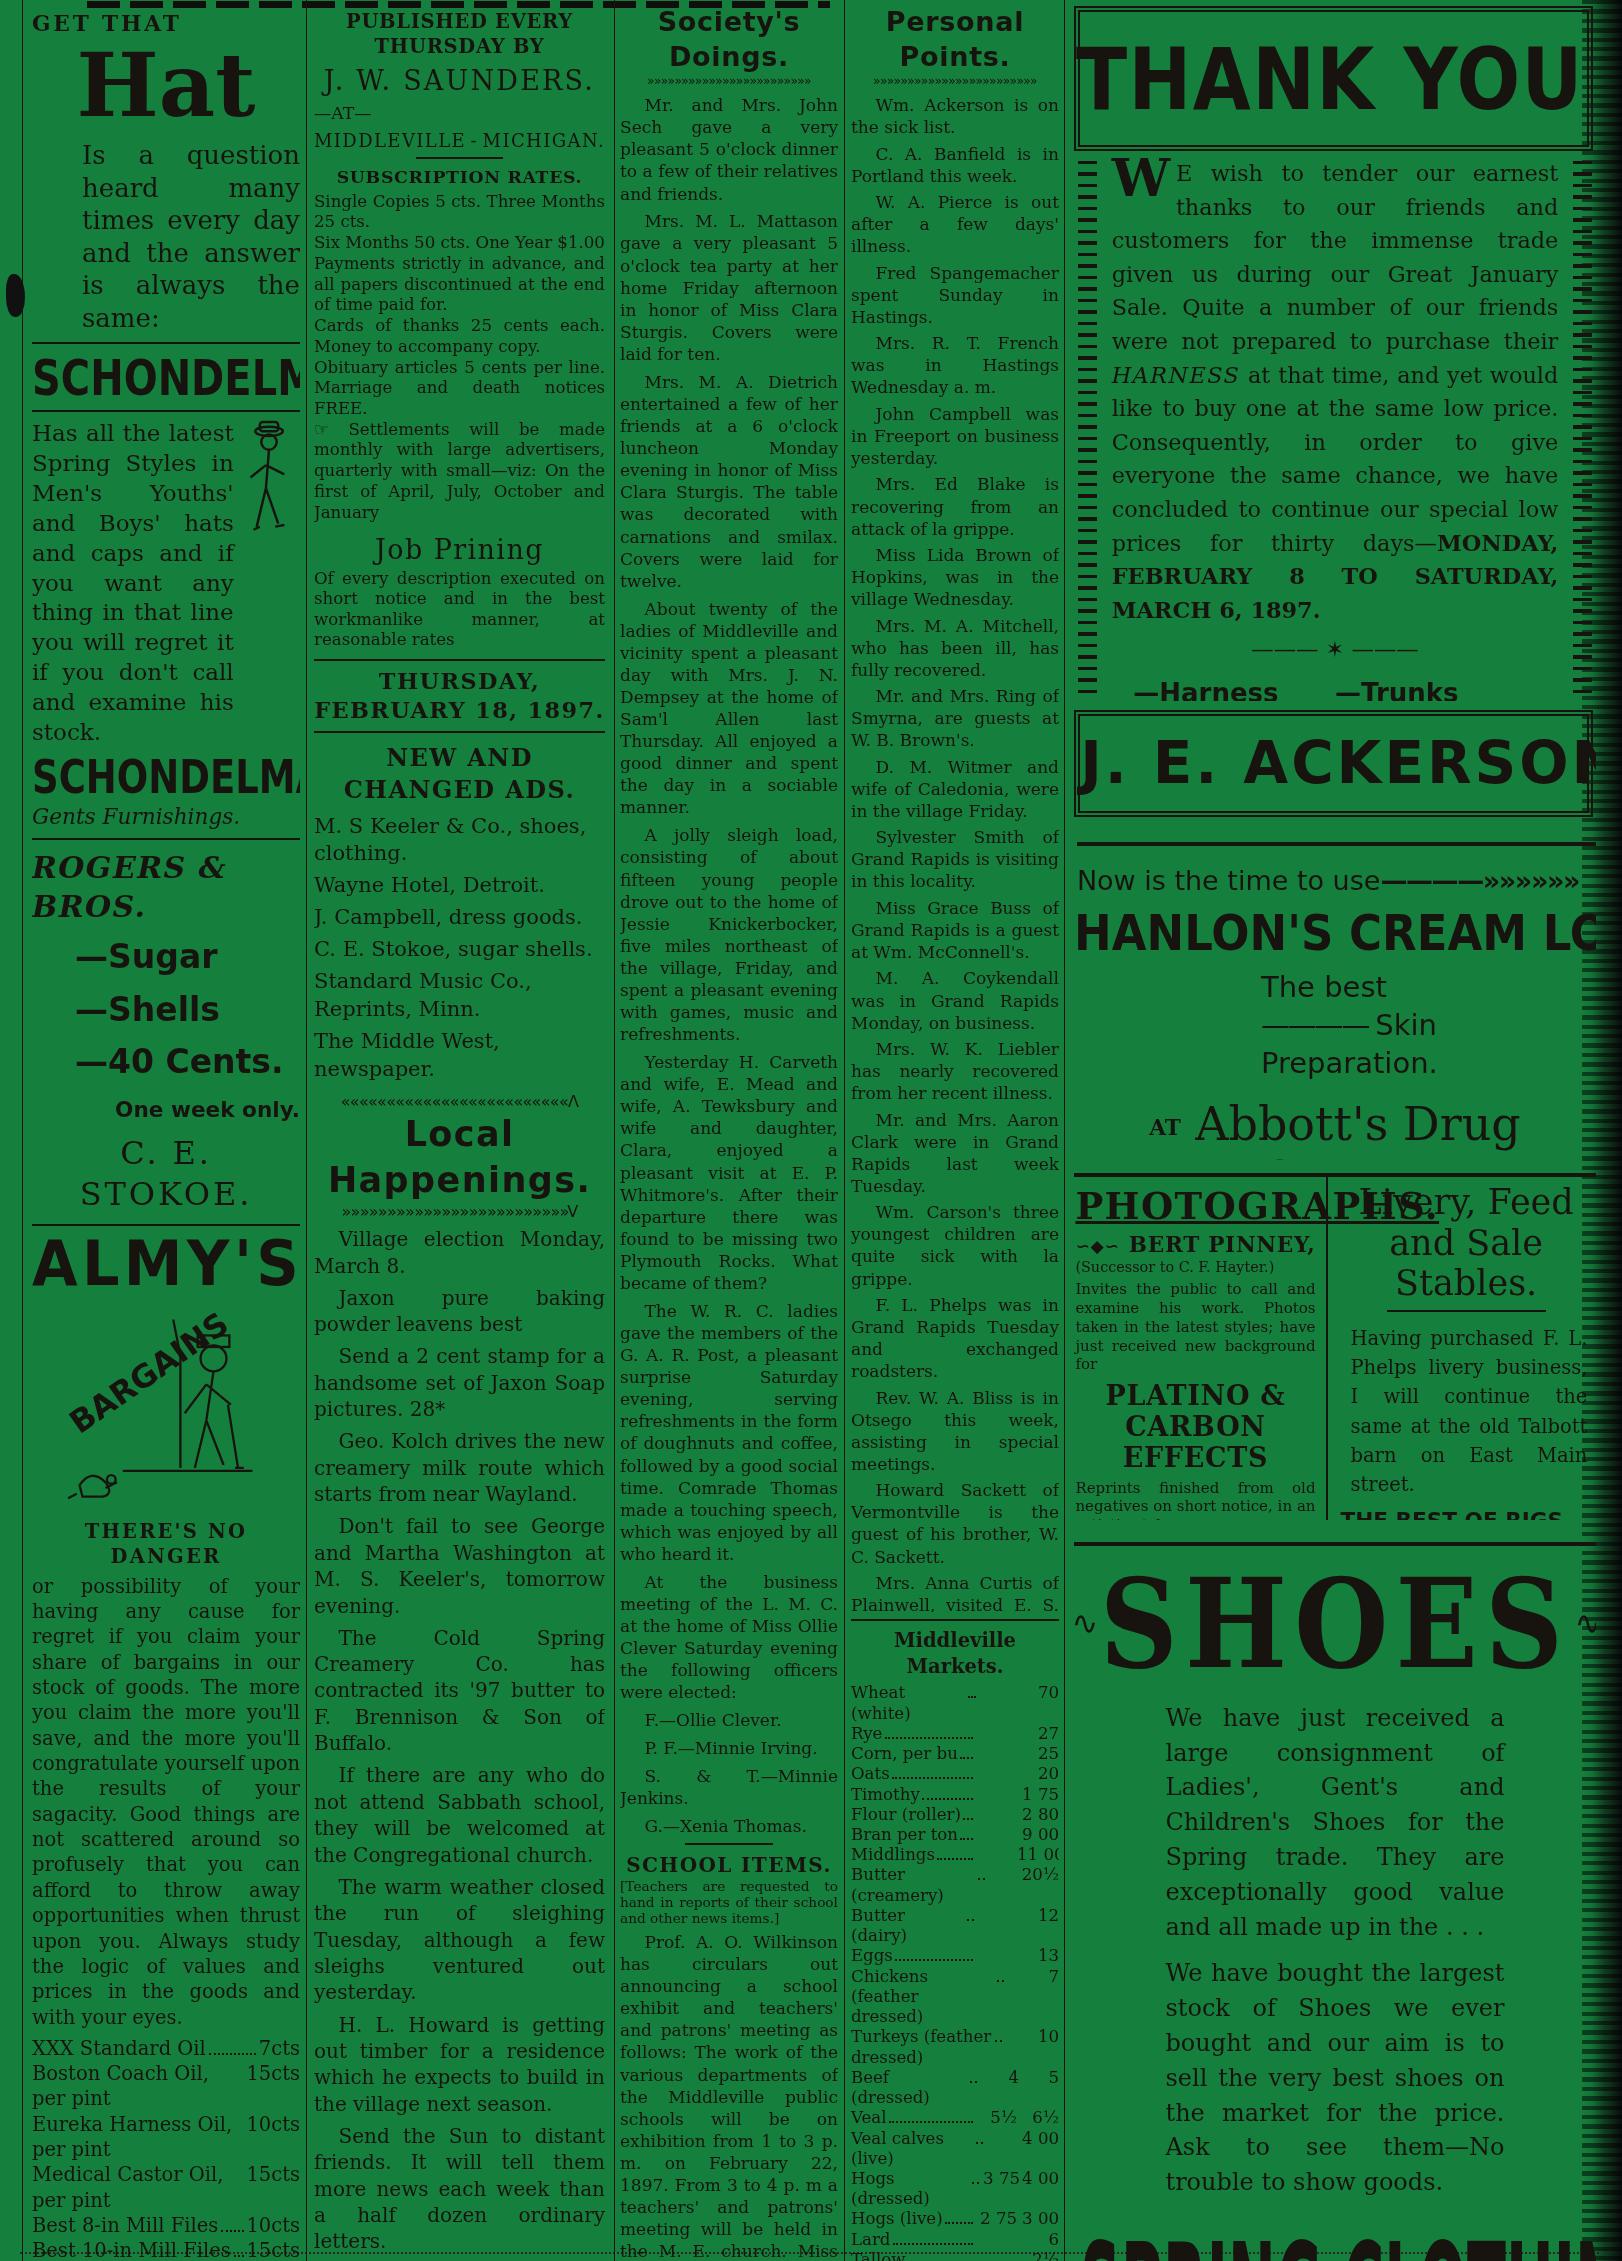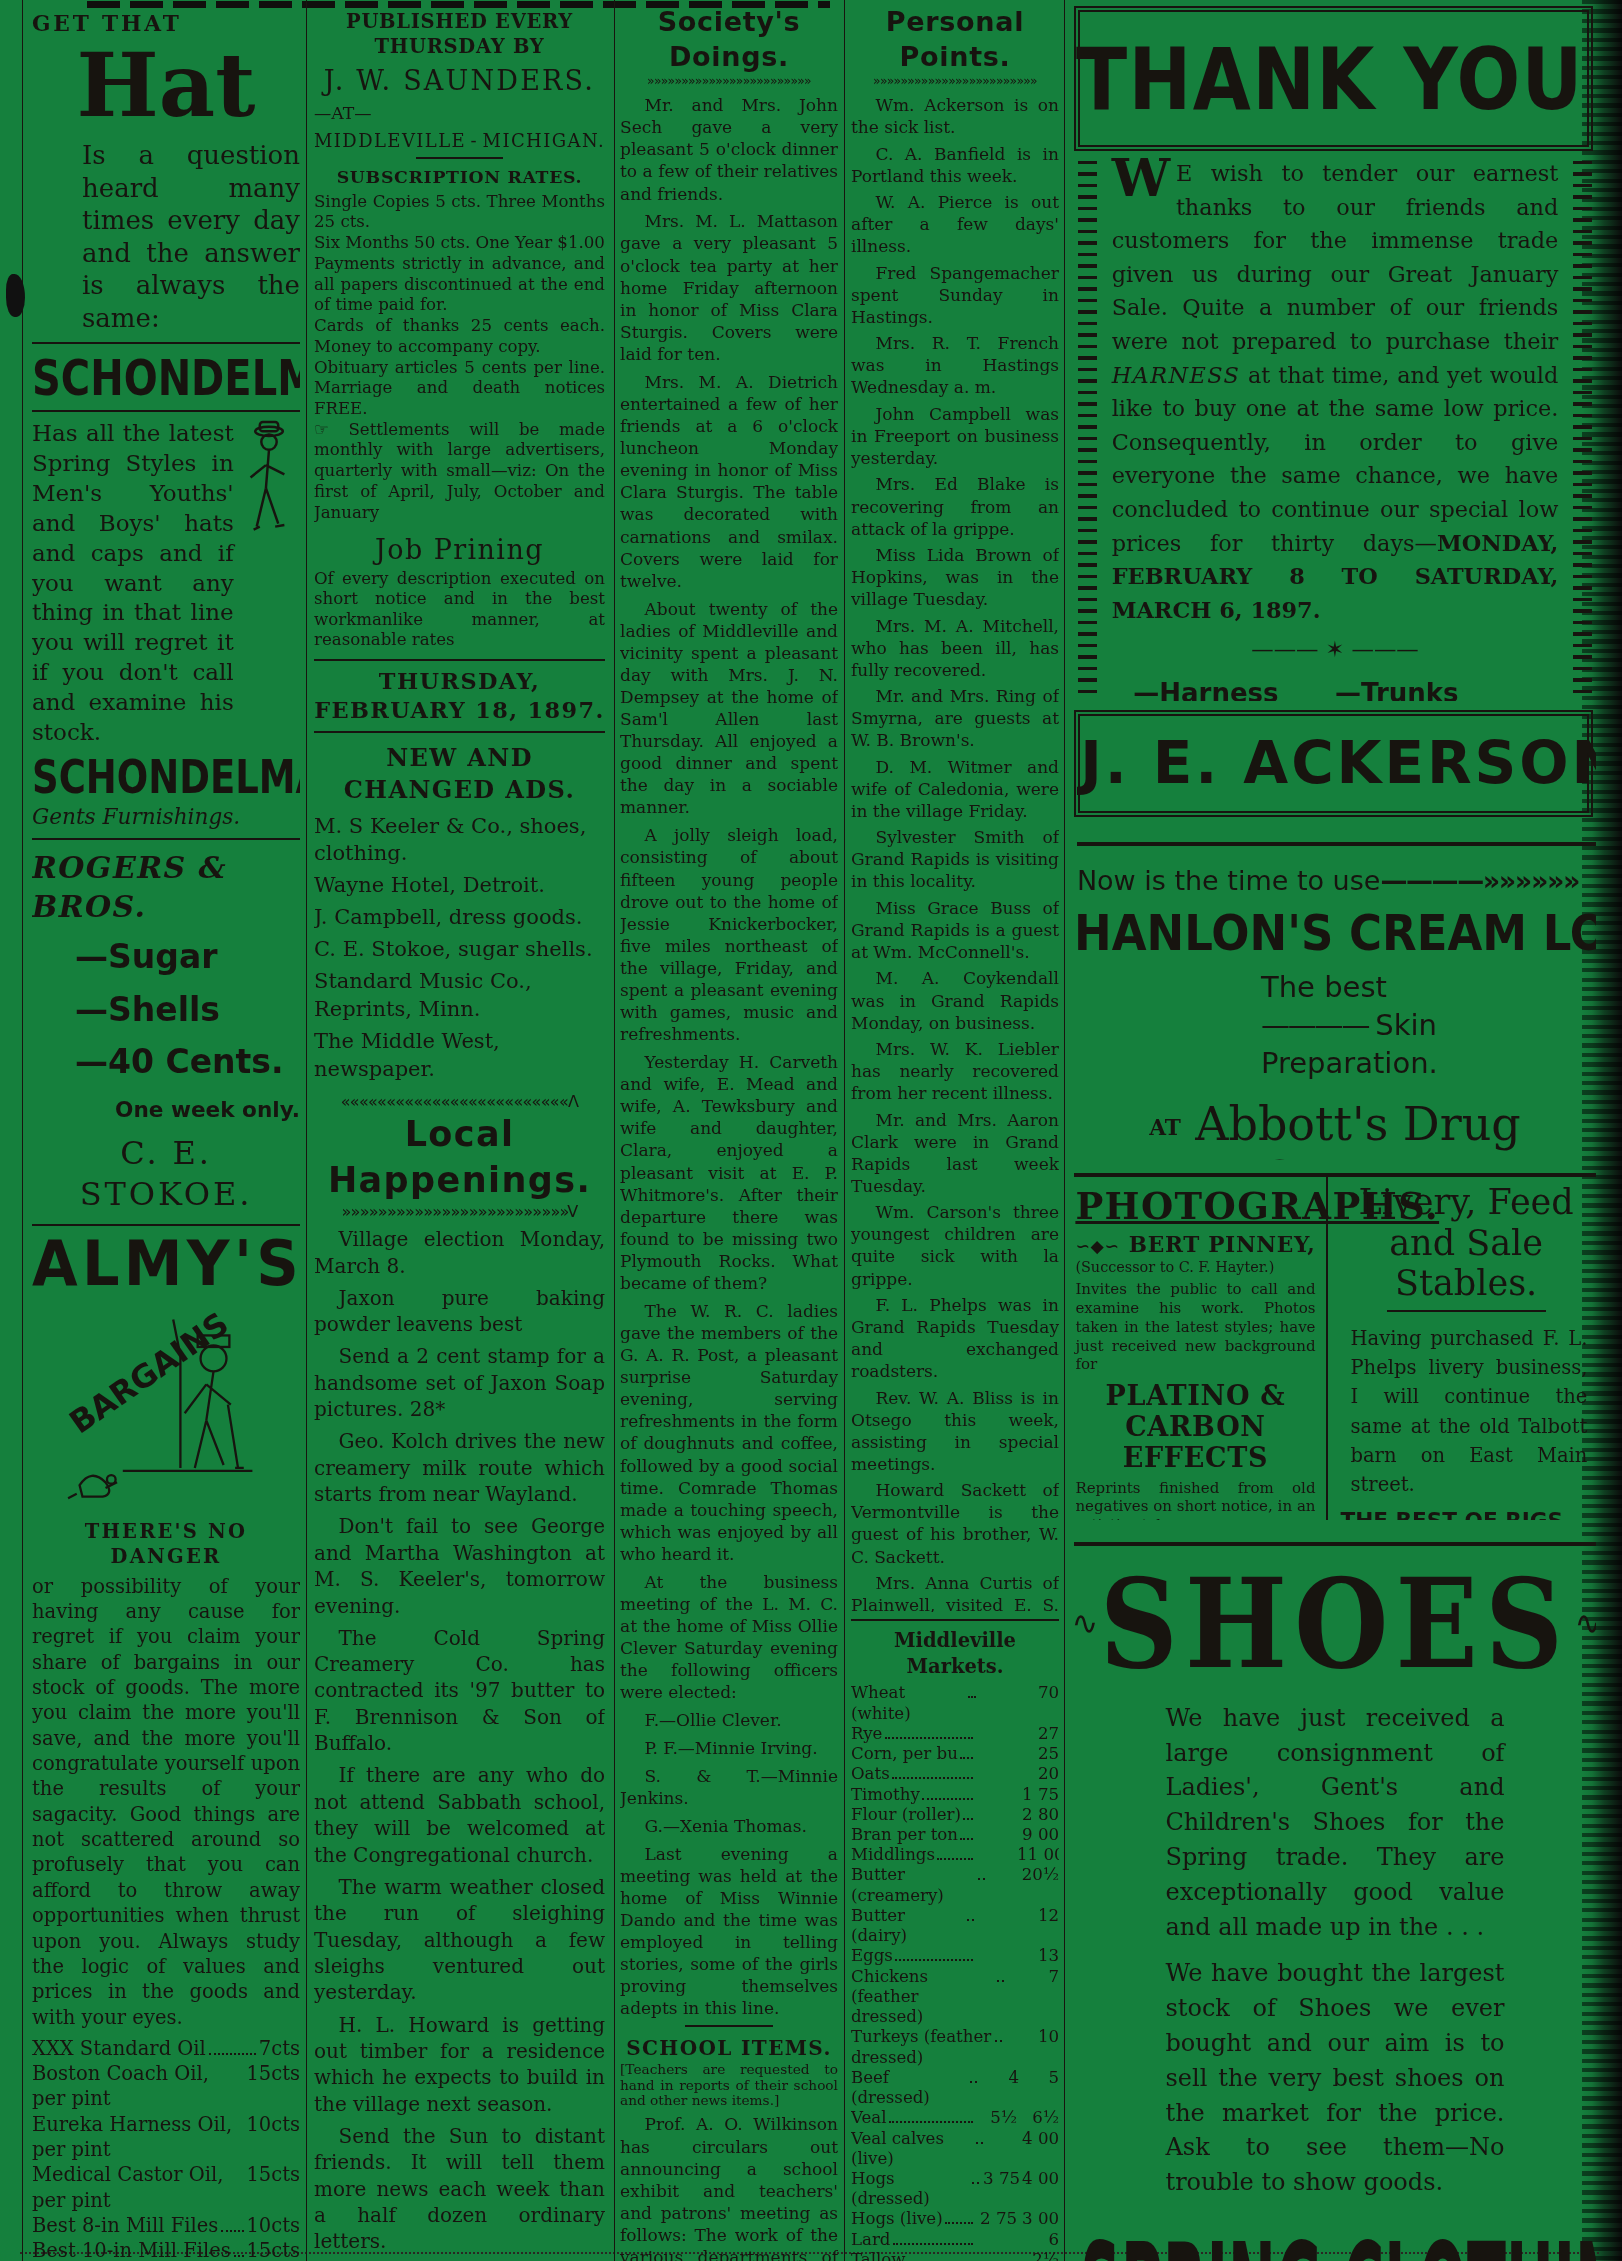--- a/index.html
+++ b/index.html
@@ -277,21 +277,20 @@
         <p class="p">Mrs. M. A. Dietrich entertained a few of her friends at a 6 o'clock luncheon Monday evening in honor of Miss Clara Sturgis. The table was decorated with carnations and smilax. Covers were laid for twelve.</p>
         <p class="p">About twenty of the ladies of Middleville and vicinity spent a pleasant day with Mrs. J. N. Dempsey at the home of Sam'l Allen last Thursday. All enjoyed a good dinner and spent the day in a sociable manner.</p>
         <p class="p">A jolly sleigh load, consisting of about fifteen young people drove out to the home of Jessie Knickerbocker, five miles northeast of the village, Friday, and spent a pleasant evening with games, music and refreshments.</p>
         <p class="p">Yesterday H. Carveth and wife, E. Mead and wife, A. Tewksbury and wife and daughter, Clara, enjoyed a pleasant visit at E. P. Whitmore's. After their departure there was found to be missing two Plymouth Rocks. What became of them?</p>
         <p class="p">The W. R. C. ladies gave the members of the G. A. R. Post, a pleasant surprise Saturday evening, serving refreshments in the form of doughnuts and coffee, followed by a good social time. Comrade Thomas made a touching speech, which was enjoyed by all who heard it.</p>
         <p class="p">At the business meeting of the L. M. C. at the home of Miss Ollie Clever Saturday evening the following officers were elected:</p>
         <p class="p">F.—Ollie Clever.</p>
         <p class="p">P. F.—Minnie Irving.</p>
         <p class="p">S. &amp; T.—Minnie Jenkins.</p>
         <p class="p">G.—Xenia Thomas.</p>
-        <p class="p">Last evening a meeting was held at the home of Miss Winnie Dando and the time was employed in telling stories, some of the girls proving themselves adepts in this line.</p>
       </div>
     <hr class="rule" style="width:40%;margin:5.8px auto;">
     <div class="schoolhead">SCHOOL ITEMS.</div>
     <div class="bracketnote">[Teachers are requested to hand in reports of their school and other news items.]</div>
     <div>
         <p class="p">Prof. A. O. Wilkinson has circulars out announcing a school exhibit and teachers' and patrons' meeting as follows: The work of the various departments of the Middleville public schools will be on exhibition from 1 to 3 p. m. on February 22, 1897. From 3 to 4 p. m a teachers' and patrons' meeting will be held in the M. E. church. Miss Flora J. Beadle, county commissioner of schools, and others will speak. All are earnestly invited and urged to come and see the exhibit and listen to the discussion of educational questions.</p>
       </div>
 
   </div>
 
@@ -302,21 +301,21 @@
         <div class="orn" style="font-size:12.3px;">»»»»»»»»»»»»»»»»»»»»»»»»</div>
       </div>
       <div>
           <p class="p" style="margin-bottom:4.3px;">Wm. Ackerson is on the sick list.</p>
           <p class="p" style="margin-bottom:4.3px;">C. A. Banfield is in Portland this week.</p>
           <p class="p" style="margin-bottom:4.3px;">W. A. Pierce is out after a few days' illness.</p>
           <p class="p" style="margin-bottom:4.3px;">Fred Spangemacher spent Sunday in Hastings.</p>
           <p class="p" style="margin-bottom:4.3px;">Mrs. R. T. French was in Hastings Wednesday a. m.</p>
           <p class="p" style="margin-bottom:4.3px;">John Campbell was in Freeport on business yesterday.</p>
           <p class="p" style="margin-bottom:4.3px;">Mrs. Ed Blake is recovering from an attack of la grippe.</p>
-          <p class="p" style="margin-bottom:4.3px;">Miss Lida Brown of Hopkins, was in the village Tuesday.</p>
+          <p class="p" style="margin-bottom:4.3px;">Miss Lida Brown of Hopkins, was in the village Wednesday.</p>
           <p class="p" style="margin-bottom:4.3px;">Mrs. M. A. Mitchell, who has been ill, has fully recovered.</p>
           <p class="p" style="margin-bottom:4.3px;">Mr. and Mrs. Ring of Smyrna, are guests at W. B. Brown's.</p>
           <p class="p" style="margin-bottom:4.3px;">D. M. Witmer and wife of Caledonia, were in the village Friday.</p>
           <p class="p" style="margin-bottom:4.3px;">Sylvester Smith of Grand Rapids is visiting in this locality.</p>
           <p class="p" style="margin-bottom:4.3px;">Miss Grace Buss of Grand Rapids is a guest at Wm. McConnell's.</p>
           <p class="p" style="margin-bottom:4.3px;">M. A. Coykendall was in Grand Rapids Monday, on business.</p>
           <p class="p" style="margin-bottom:4.3px;">Mrs. W. K. Liebler has nearly recovered from her recent illness.</p>
           <p class="p" style="margin-bottom:4.3px;">Mr. and Mrs. Aaron Clark were in Grand Rapids last week Tuesday.</p>
           <p class="p" style="margin-bottom:4.3px;">Wm. Carson's three youngest children are quite sick with la grippe.</p>
           <p class="p" style="margin-bottom:4.3px;">F. L. Phelps was in Grand Rapids Tuesday and exchanged roadsters.</p>

